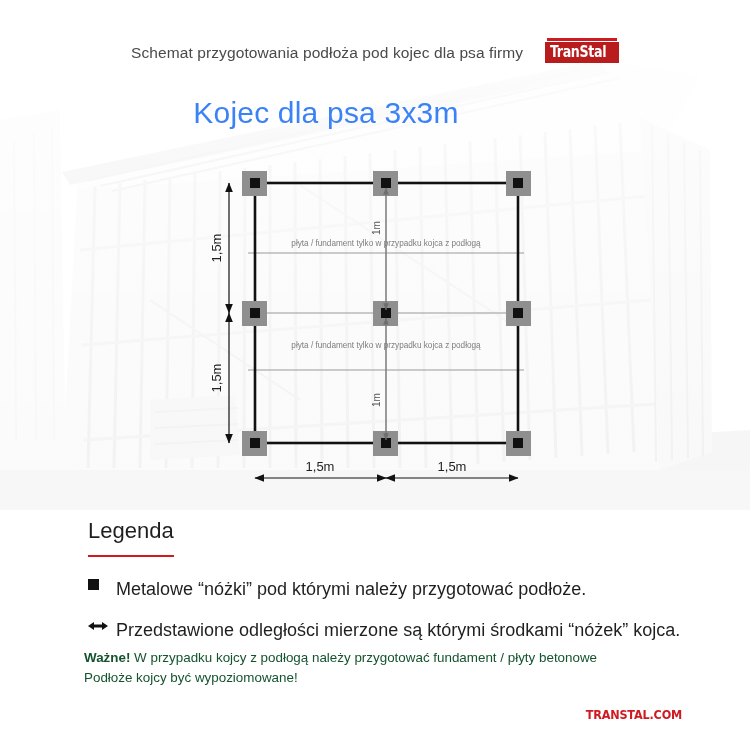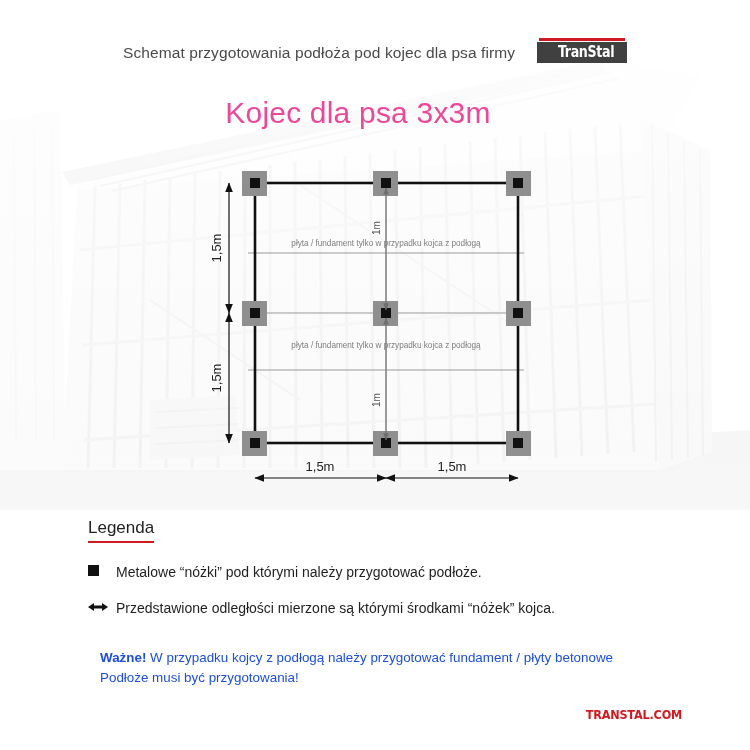--- a/index.html
+++ b/index.html
@@ -37,22 +37,22 @@
   }
   .header-text {
     font-size: 15.5px;
     color: #4a4a4a;
     letter-spacing: .1px;
     white-space: nowrap;
   }
   .logo {
     display: inline-block;
     position: relative;
-    background: #404040;
-    padding: 2px 5px 3px 21px;
+    background: #b91c1c;
+    padding: 2px 5px 3px 5px;
     line-height: 1;
   }
   .logo-bar {
     position: absolute;
     left: 2px; right: 2px;
     top: -4px;
     height: 3px;
     background: #cf1a21;
   }
   .logo-text {
@@ -67,44 +67,43 @@
     display: inline-block;
   }
 
   
   .main-title {
     position: absolute;
     left: 0; top: 96px;
     width: 652px;
     text-align: center;
     font-size: 30px;
-    color: #ec4899;
+    color: #3b82f6;
     letter-spacing: .2px;
-    padding-left: 32px;
   }
 
   
   .diagram {
     position: absolute;
     left: 0; top: 0;
     width: 750px; height: 510px;
   }
   .diagram svg { display: block; }
 
   
   .legend {
     position: absolute;
     left: 88px; top: 518px;
     width: 600px;
   }
   .legend-title {
-    font-size: 17px;
+    font-size: 22px;
     color: #1f1f1f;
     display: inline-block;
-    padding-bottom: 3px;
+    padding-bottom: 11px;
     border-bottom: 2px solid #cf1a21;
     margin-bottom: 20px;
   }
   .legend-row {
     display: flex;
     align-items: flex-start;
     margin-bottom: 17px;
   }
   .legend-marker {
     width: 28px;
@@ -119,32 +118,32 @@
     background: #111111;
     display: inline-block;
   }
   .sw-gray {
     width: 15px; height: 15px;
     background: #8f8f8f;
     display: inline-block;
   }
   .sw-arrow { display: inline-block; }
   .legend-text {
-    font-size: 14px;
+    font-size: 18px;
     color: #1f1f1f;
     line-height: 1.35;
   }
 
   
   .note {
     position: absolute;
-    left: 100px; top: 648px;
+    left: 84px; top: 648px;
     width: 600px;
     font-size: 13.4px;
-    color: #1d4ed8;
+    color: #14532d;
     line-height: 1.52;
   }
   .note b { font-weight: bold; }
   .note-line { display: block; }
 
   
   .footer {
     position: absolute;
     right: 68px; top: 707px;
     font-family: "DejaVu Sans", sans-serif;
@@ -360,16 +359,16 @@
       <svg class="sw-arrow" width="20" height="12" viewBox="0 0 20 12">
         <path d="M0 6 L6 2 L6 4.6 L14 4.6 L14 2 L20 6 L14 10 L14 7.4 L6 7.4 L6 10 Z" fill="#111111"></path>
       </svg>
     </span>
     <span class="legend-text">Przedstawione odległości mierzone są którymi środkami “nóżek” kojca.</span>
   </div>
 </div>
 
 <div class="note">
   <span class="note-line"><b>Ważne!</b><span> W przypadku kojcy z podłogą należy przygotować fundament / płyty betonowe</span></span>
-  <span class="note-line">Podłoże musi być przygotowania!</span>
+  <span class="note-line">Podłoże kojcy być wypoziomowane!</span>
 </div>
 
 <div class="footer">TRANSTAL.COM</div>
 
 </body></html>

